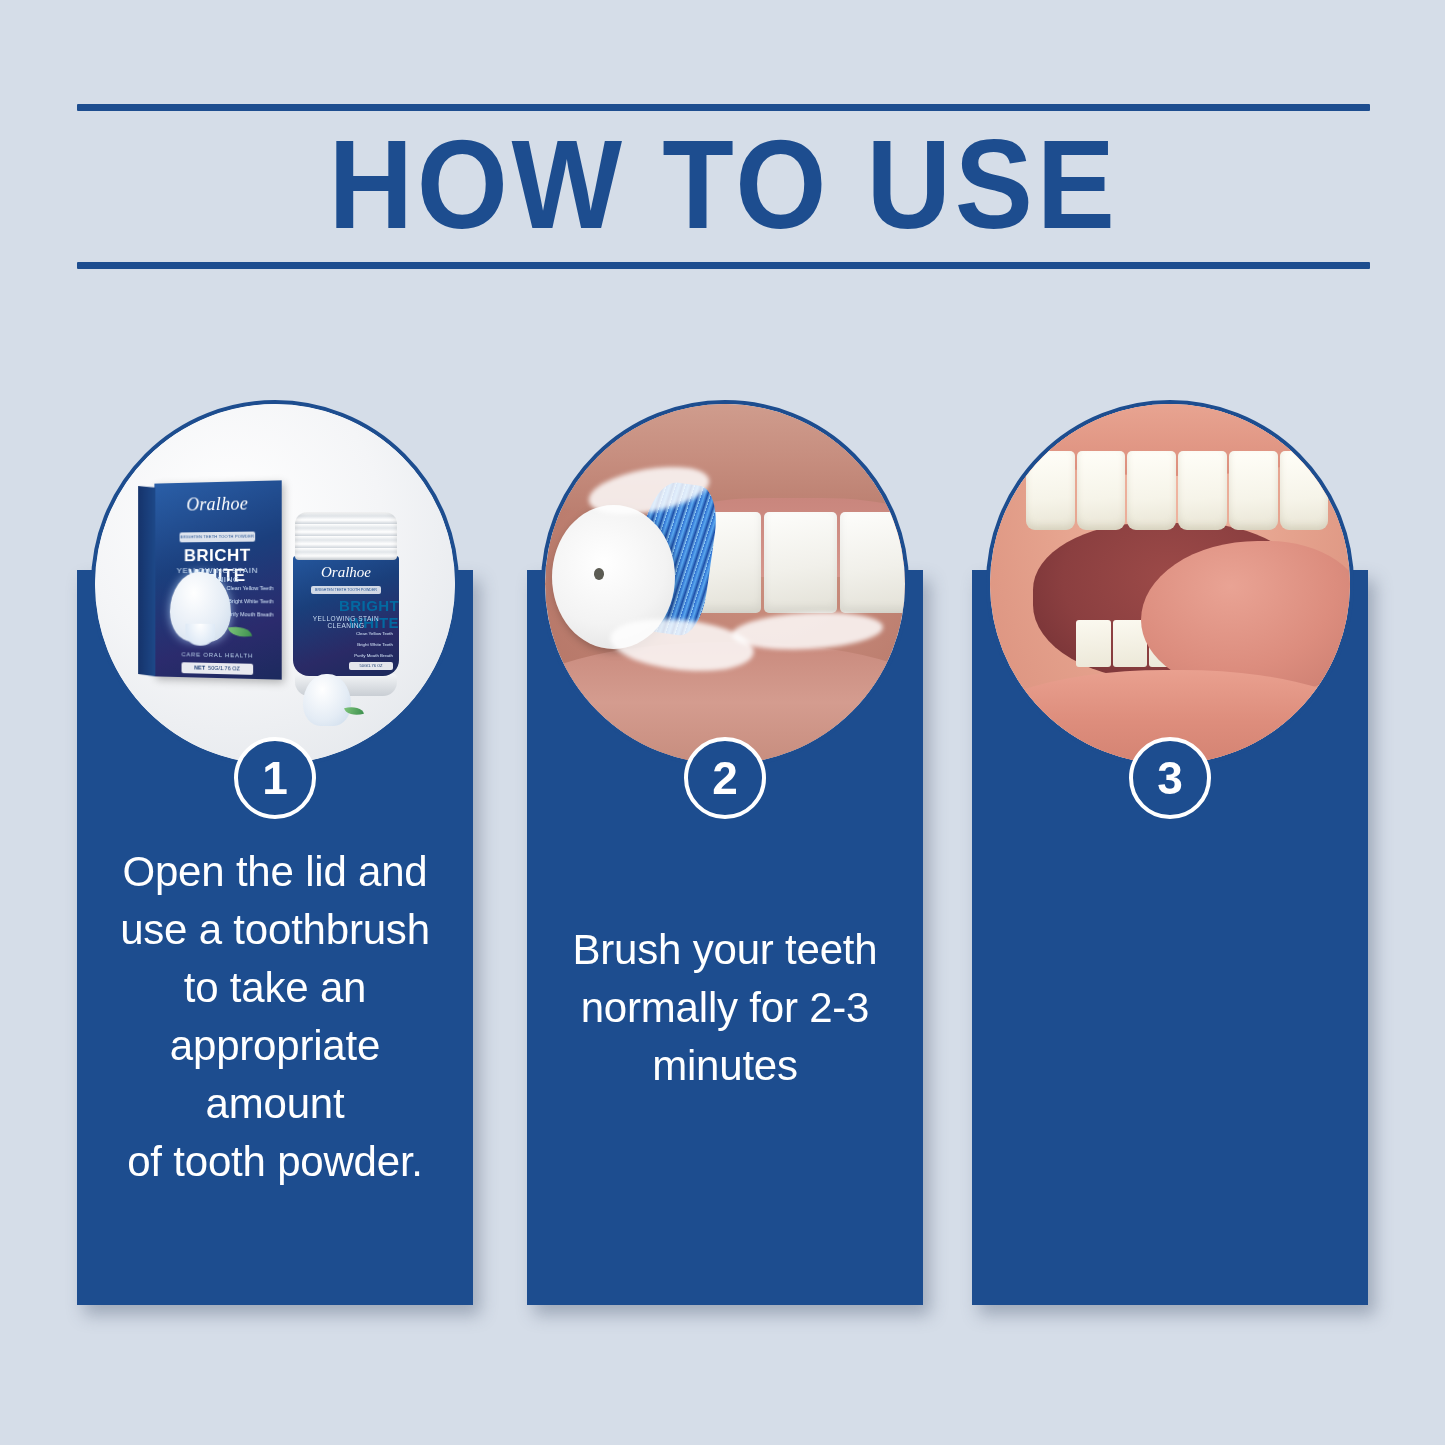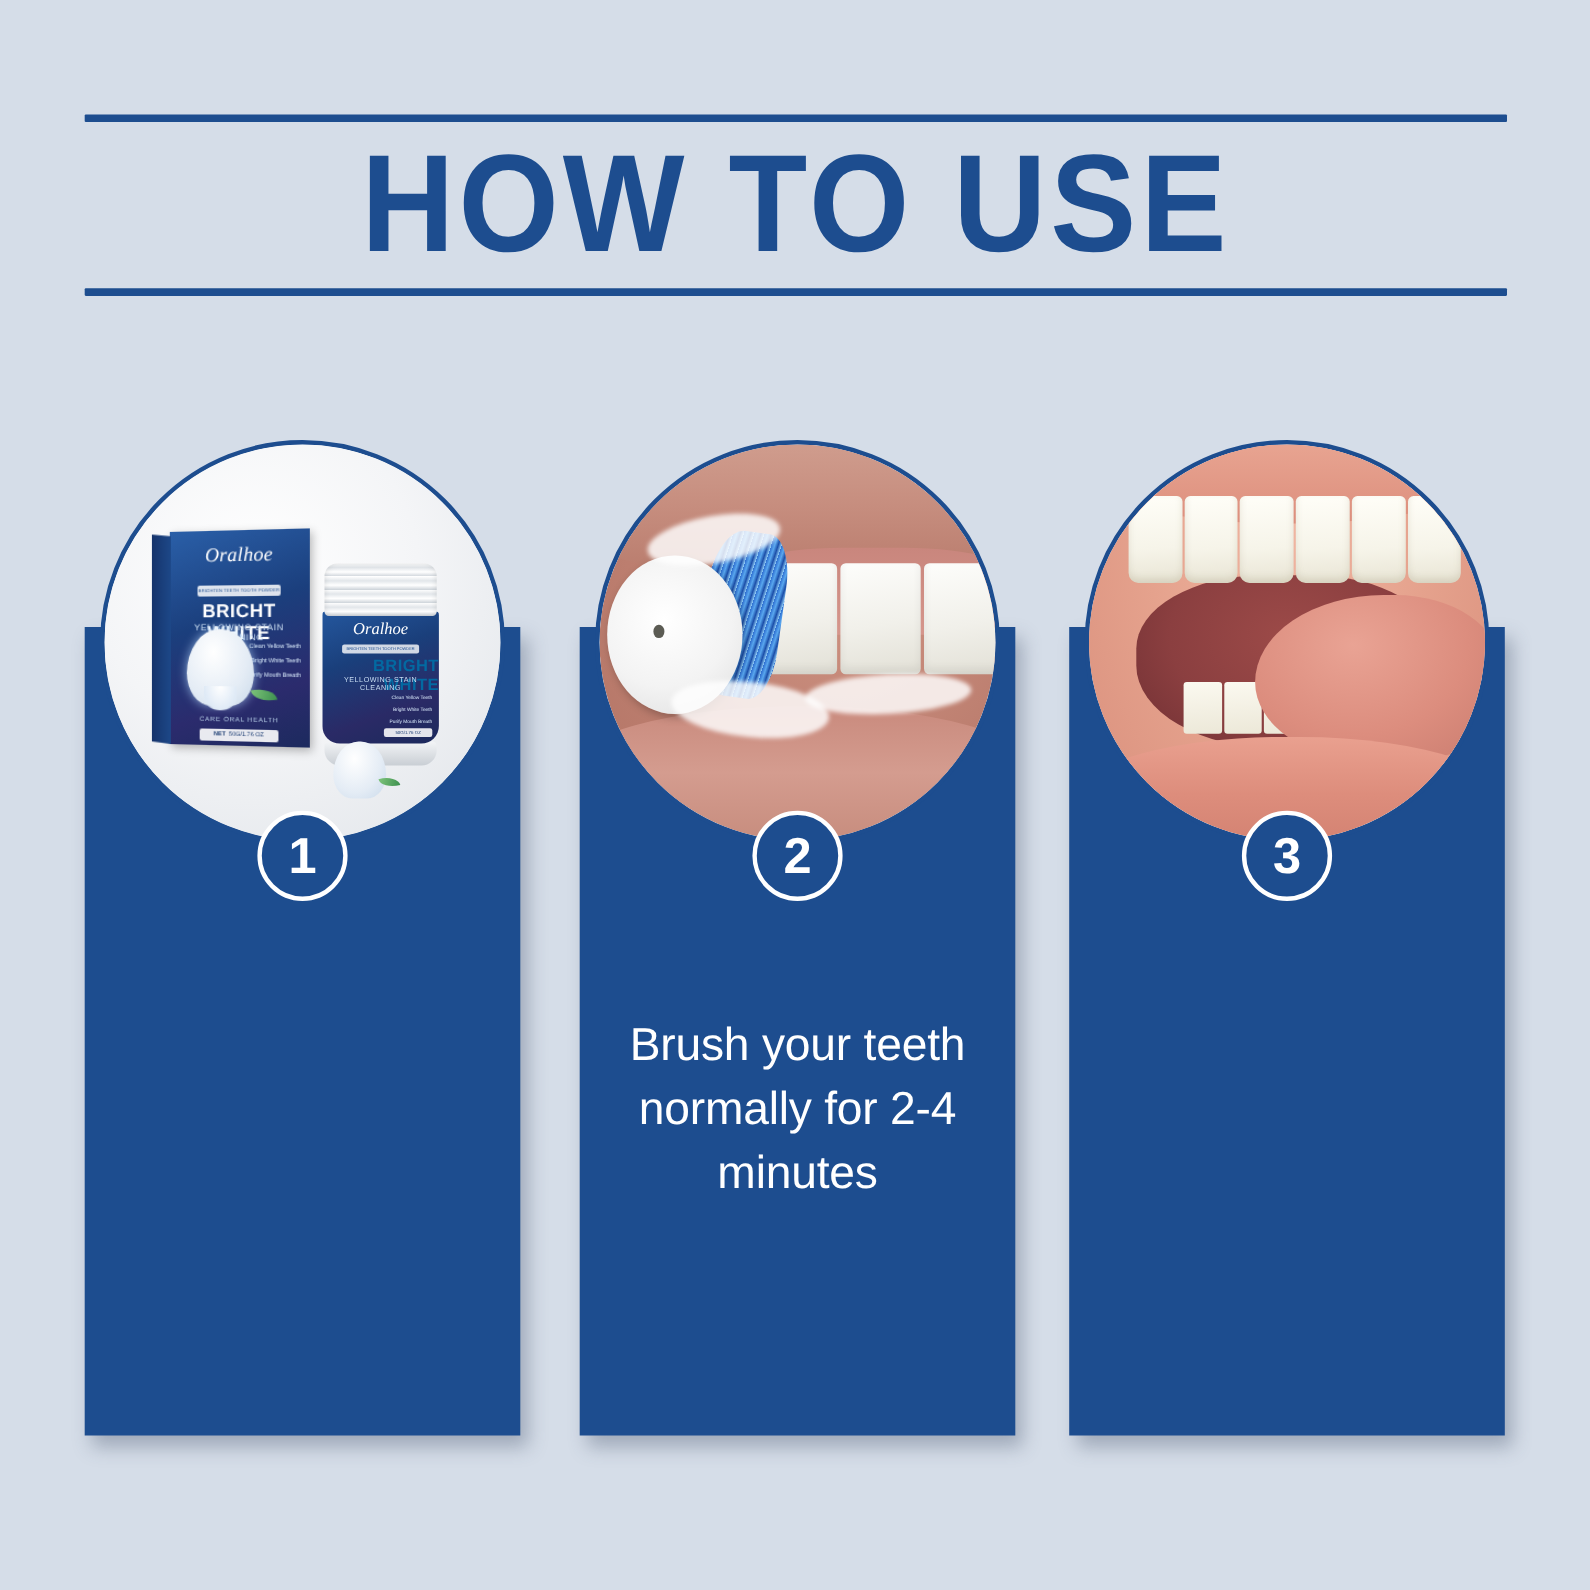--- a/index.html
+++ b/index.html
@@ -537,20 +537,26 @@
             <span>Clean Yellow Teeth</span>
             <span>Bright White Teeth</span>
             <span>Purify Mouth Breath</span>
           </div>
           <div class="net">50G/1.76 OZ</div>
         </div>
       </div>
     </div>
 
     <div class="badge">1</div>
+    <div class="caption cap-1">Open the lid and
+use a toothbrush
+to take an
+appropriate
+amount
+of tooth powder.</div>
   </div>
 
   <div class="card card-2">
     <div class="card-panel"></div>
 
     <div class="card-photo">
       <div class="photo-inner">
         <div class="mouth2">
           <div class="m2-upper-lip"></div>
           <div class="m2-gum"></div>
@@ -564,21 +570,21 @@
           <div class="m2-brushhead"></div>
           <div class="m2-foam1"></div>
           <div class="m2-foam2"></div>
           <div class="m2-foam3"></div>
         </div>
       </div>
     </div>
 
     <div class="badge">2</div>
     <div class="caption cap-2">Brush your teeth
-normally for 2-4
+normally for 2-3
 minutes</div>
   </div>
 
   <div class="card card-3">
     <div class="card-panel"></div>
 
     <div class="card-photo">
       <div class="photo-inner">
         <div class="mouth3">
           <div class="m3-skin"></div>

